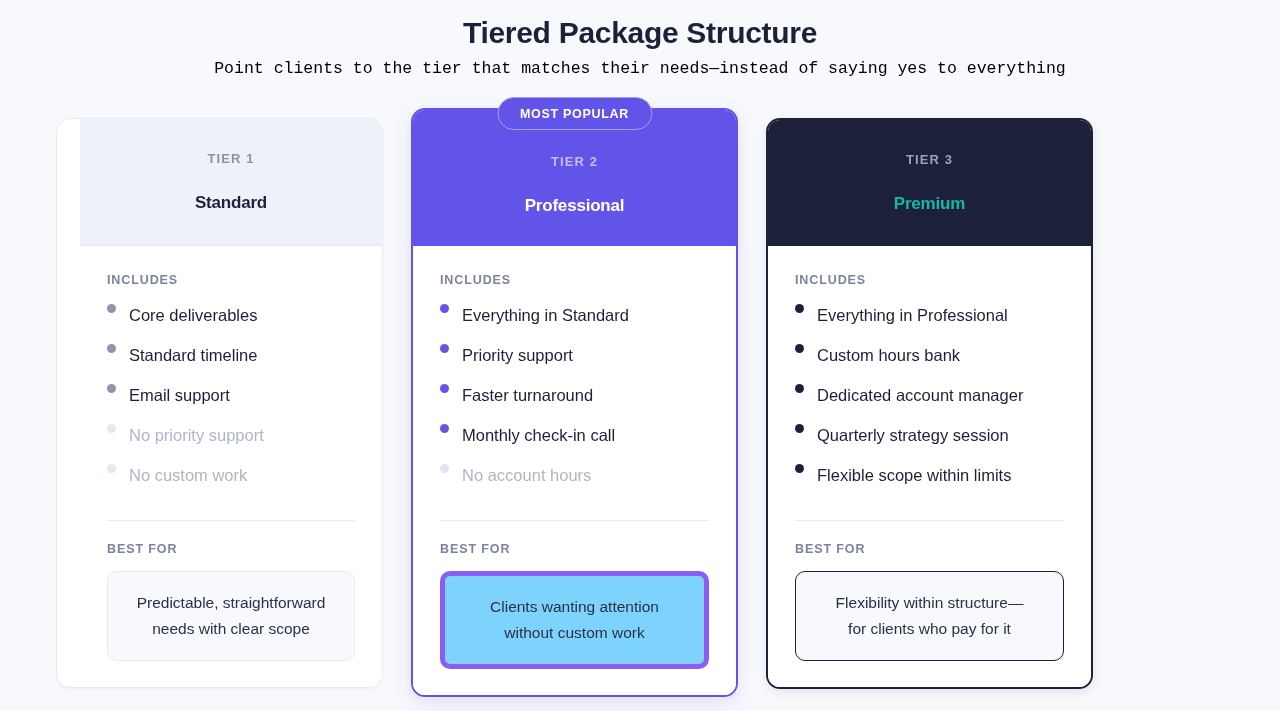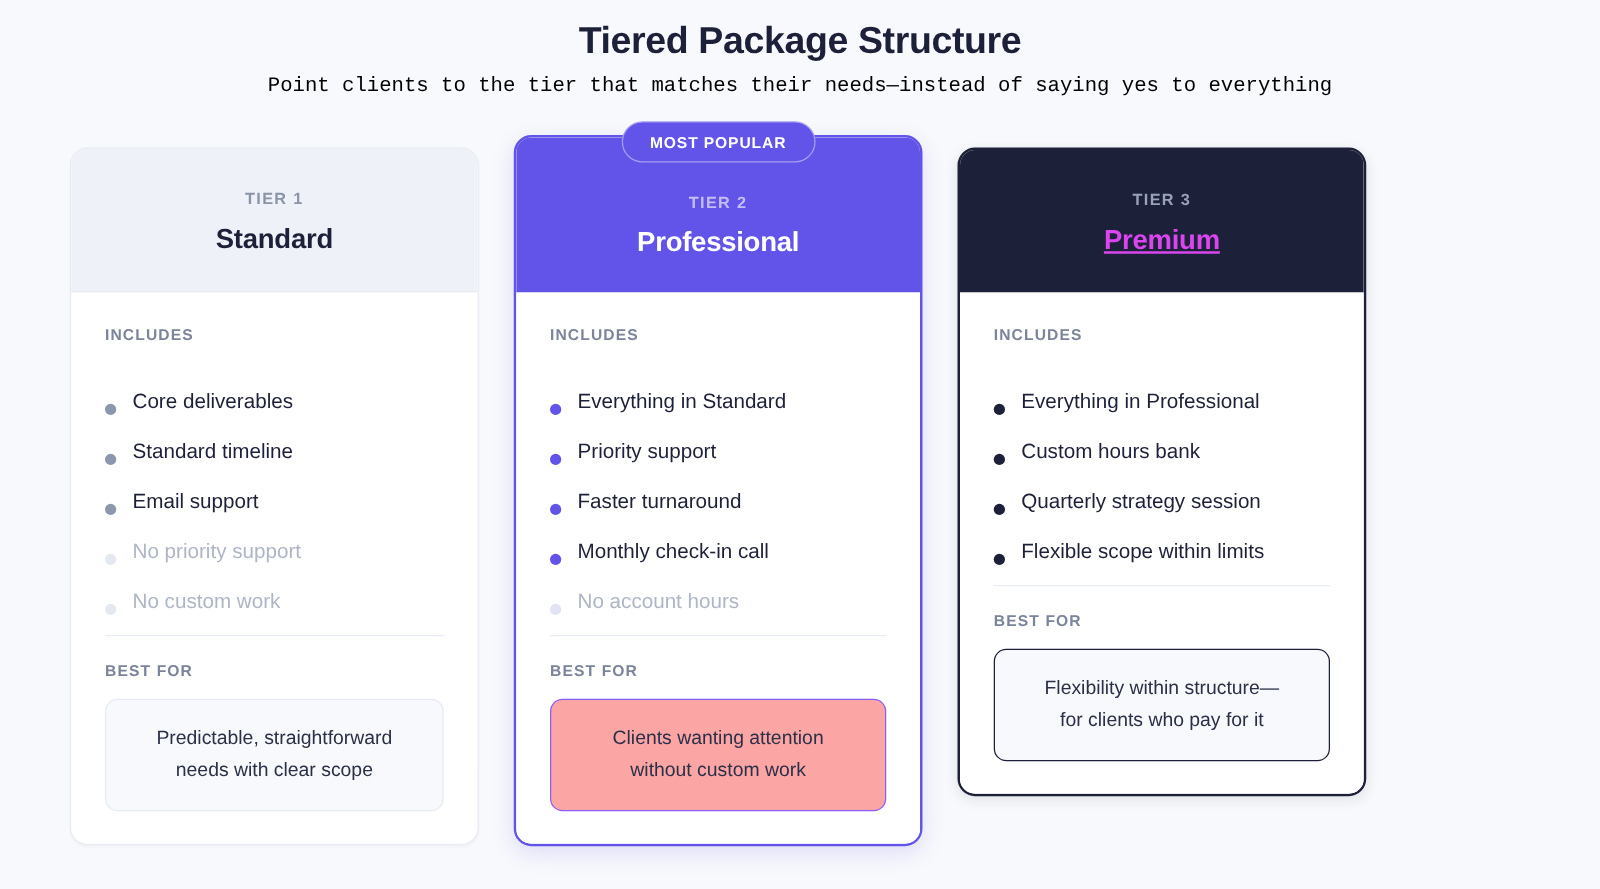--- a/index.html
+++ b/index.html
@@ -65,20 +65,21 @@
 
   .card-inner {
     border-radius: 14px;
     overflow: hidden;
     background: #ffffff;
   }
 
   .card-1 .card-inner {
     border: 1px solid #e6eaf2;
     box-shadow: 0 1px 2px rgba(23,28,56,0.04);
+    padding-left: 23px;
   }
   .card-2 .card-inner {
     border: 2px solid #6254e8;
     box-shadow: 0 6px 18px rgba(98,84,232,0.16);
   }
   .card-3 .card-inner {
     border: 2px solid #1d2039;
     box-shadow: 0 3px 10px rgba(23,28,56,0.10);
   }
 
@@ -98,29 +99,29 @@
     font-size: 13px;
     letter-spacing: 1.1px;
     font-weight: bold;
     line-height: 16px;
   }
   .card-1 .tier-label { color: #8b94a8; }
   .card-2 .tier-label { color: #c3bcf5; }
   .card-3 .tier-label { color: #9aa2bb; }
 
   .tier-name {
-    margin-top: 8px;
-    font-size: 22px;
+    margin-top: 20px;
+    font-size: 17px;
     font-weight: bold;
     line-height: 32px;
     letter-spacing: -0.2px;
   }
   .card-1 .tier-name { color: #1d2039; }
   .card-2 .tier-name { color: #ffffff; }
-  .card-3 .tier-name { color: #d946ef; text-decoration: underline; }
+  .card-3 .tier-name { color: #14b8a6; }
 
   
   .badge {
     position: absolute;
     top: -11px;
     left: 50%;
     transform: translateX(-50%);
     background: #6254e8;
     border: 1.5px solid #a79df0;
     color: #ffffff;
@@ -147,21 +148,21 @@
     color: #7b849b;
     line-height: 16px;
   }
 
   .feature-list {
     list-style: none;
     margin-top: 16px;
   }
   .feature-item {
     display: flex;
-    align-items: flex-end;
+    align-items: flex-start;
     gap: 13px;
     height: 40px;
   }
   .dot {
     width: 9px;
     height: 9px;
     border-radius: 50%;
     flex: 0 0 9px;
   }
   .feature-text {
@@ -196,22 +197,22 @@
     font-size: 15.5px;
     line-height: 26px;
     color: #2b3048;
     padding: 18px 16px;
   }
   .card-1 .bestfor-box {
     background: #f7f9fc;
     border: 1px solid #e6eaf2;
   }
   .card-2 .bestfor-box {
-    background: #fca5a5;
-    border: 1px solid #8b5cf6;
+    background: #7dd3fc;
+    border: 5px solid #8b5cf6;
   }
   .card-3 .bestfor-box {
     background: #f7f9fc;
     border: 1.5px solid #1d2039;
   }
 </style>
 </head>
 <body>
 
 <div class="page">
@@ -316,20 +317,24 @@
             <li class="feature-item on">
               <span class="dot"></span>
               <span class="feature-text">Everything in Professional</span>
             </li>
             <li class="feature-item on">
               <span class="dot"></span>
               <span class="feature-text">Custom hours bank</span>
             </li>
             <li class="feature-item on">
               <span class="dot"></span>
+              <span class="feature-text">Dedicated account manager</span>
+            </li>
+            <li class="feature-item on">
+              <span class="dot"></span>
               <span class="feature-text">Quarterly strategy session</span>
             </li>
             <li class="feature-item on">
               <span class="dot"></span>
               <span class="feature-text">Flexible scope within limits</span>
             </li>
           </ul>
           <div class="divider"></div>
           <div class="section-label bestfor-label">BEST FOR</div>
           <div class="bestfor-box">

